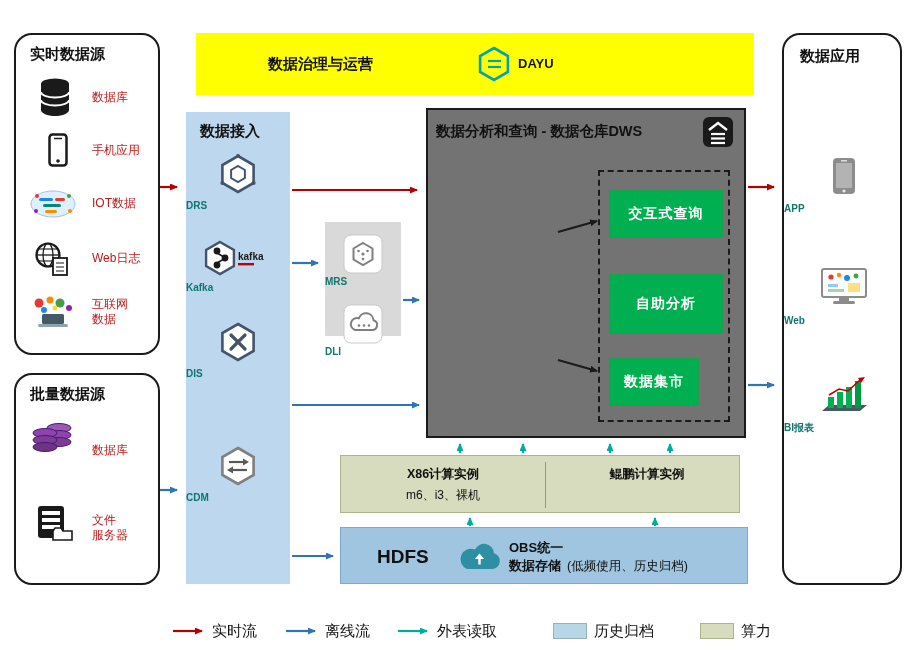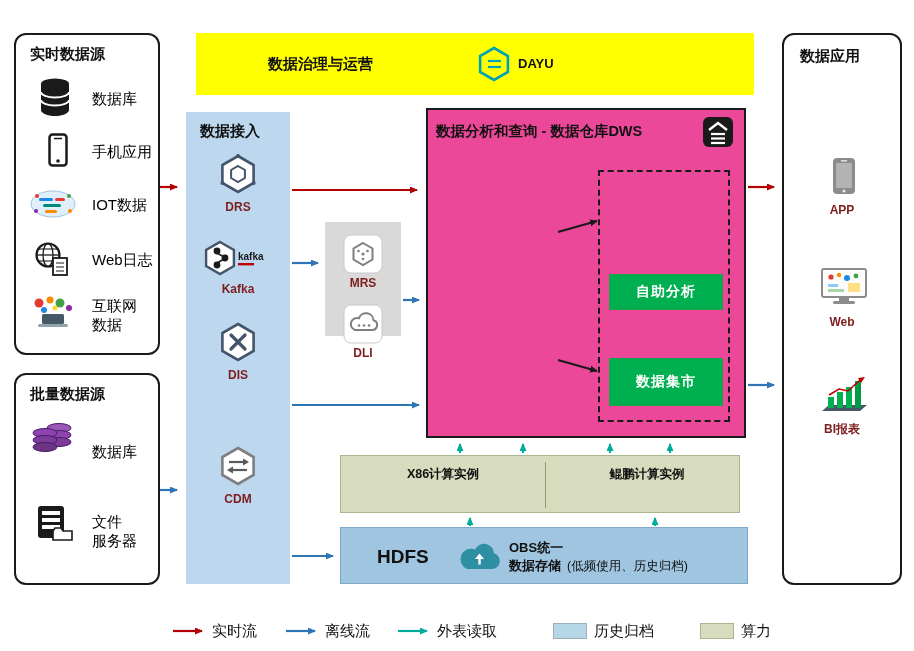--- a/index.html
+++ b/index.html
@@ -1,27 +1,27 @@
 <!DOCTYPE html>
 <html><head>
 <meta charset="utf-8">
 <style>
   *{margin:0;padding:0;box-sizing:border-box}
   body{font-family:"Liberation Sans","DejaVu Sans",sans-serif;background:#fff;color:#111}
   .canvas{position:relative;width:914px;height:651px;background:#fff;overflow:hidden}
   .abs{position:absolute}
-  .panel{border:2px solid #1a1a1a;border-radius:12px;background:#fff}
+  .panel{border:2px solid #1a1a1a;border-radius:18px;background:#fff}
   .ptitle{font-size:15px;font-weight:700;color:#111;white-space:nowrap}
-  .lab{font-size:15px;color:#000000;line-height:1.25}
+  .lab{font-size:12px;color:#b91c1c;line-height:1.25}
   .pre{white-space:pre-line}
-  .icolab{font-size:12px;font-weight:700;text-align:center;color:#7f1d1d;width:100%}
+  .icolab{font-size:10px;font-weight:700;color:#0f766e;width:100%}
   .ingest{background:#bdd7ee}
   .graybox{background:#d9d9d9}
   .banner{background:#ffff00}
-  .dwsbox{background:#ec4899;border:2px solid #1a1a1a}
+  .dwsbox{background:#737373;border:2px solid #1a1a1a}
   .dashed{border:2px dashed #1a1a1a}
   .greenbox{background:#00b050;border:1px solid #1f9e4d;color:#fff;font-weight:700;font-size:14px;
             display:flex;align-items:center;justify-content:center;letter-spacing:1px;text-align:center}
   .compute{background:#d6dcbd;border:1px solid #aab58c}
   .hdfs{background:#9fc5e0;border:1px solid #7fa8c9}
   .cell{position:absolute;top:0;height:100%;text-align:center}
   .celltitle{font-size:12.5px;font-weight:700;margin-top:10px}
   .cellsub{font-size:12px;margin-top:4px}
   .overlay{position:absolute;left:0;top:0;z-index:20;pointer-events:none}
   .legendlab{font-size:15px;color:#111;white-space:nowrap}
@@ -226,28 +226,30 @@
         <rect x="1" y="1" width="30" height="30" rx="6" fill="#1a1a1a"></rect>
         <polyline points="7,14 16,7 25,14" fill="none" stroke="#fff" stroke-width="2.4"></polyline>
         <line x1="9" y1="18" x2="23" y2="18" stroke="#fff" stroke-width="2.2"></line>
         <line x1="9" y1="22.5" x2="23" y2="22.5" stroke="#fff" stroke-width="2.2"></line>
         <line x1="9" y1="27" x2="23" y2="27" stroke="#fff" stroke-width="2.2"></line>
       </svg>
     </div>
 
 
     <div class="abs dashed" style="left:170px;top:60px;width:132px;height:252px">
-      <div class="abs greenbox" style="left:9px;top:102px;width:114px;height:36px">自助分析</div>
-      <div class="abs greenbox" style="left:9px;top:186px;width:114px;height:48px">数据集市</div>
+      <div class="abs greenbox" style="left:9px;top:18px;width:114px;height:48px">交互式查询</div>
+      <div class="abs greenbox" style="left:9px;top:102px;width:114px;height:60px">自助分析</div>
+      <div class="abs greenbox" style="left:9px;top:186px;width:90px;height:48px">数据集市</div>
     </div>
   </div>
 
   <div class="abs compute" style="left:340px;top:455px;width:400px;height:58px">
     <div class="cell" style="left:0;width:204px">
       <div class="celltitle">X86计算实例</div>
+      <div class="cellsub">m6、i3、裸机</div>
     </div>
     <div class="abs" style="left:204px;top:6px;width:1px;height:46px;background:#8f9d77"></div>
     <div class="cell" style="left:204px;width:204px">
       <div class="celltitle">鲲鹏计算实例</div>
     </div>
   </div>
 
   <div class="abs panel" style="left:782px;top:33px;width:120px;height:552px">
     <div class="abs ptitle" style="left:16px;top:12px">数据应用</div>
 

